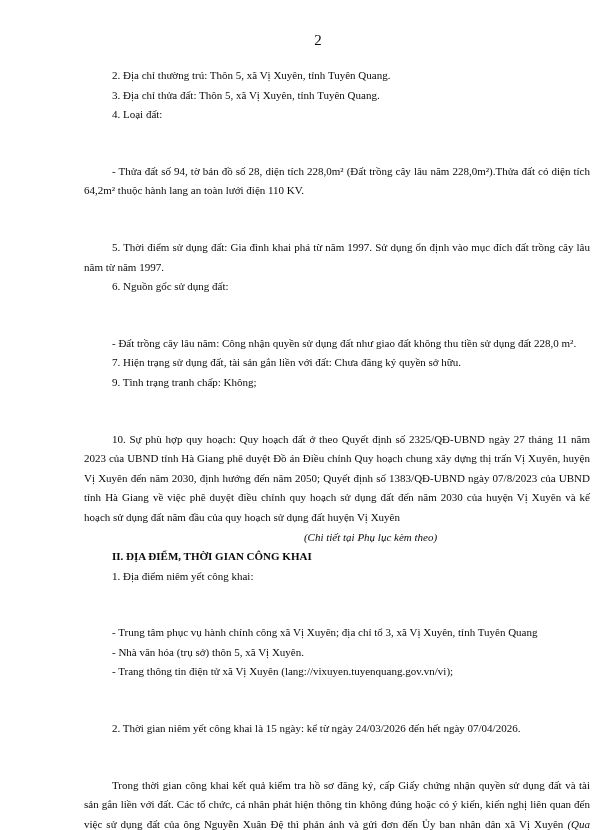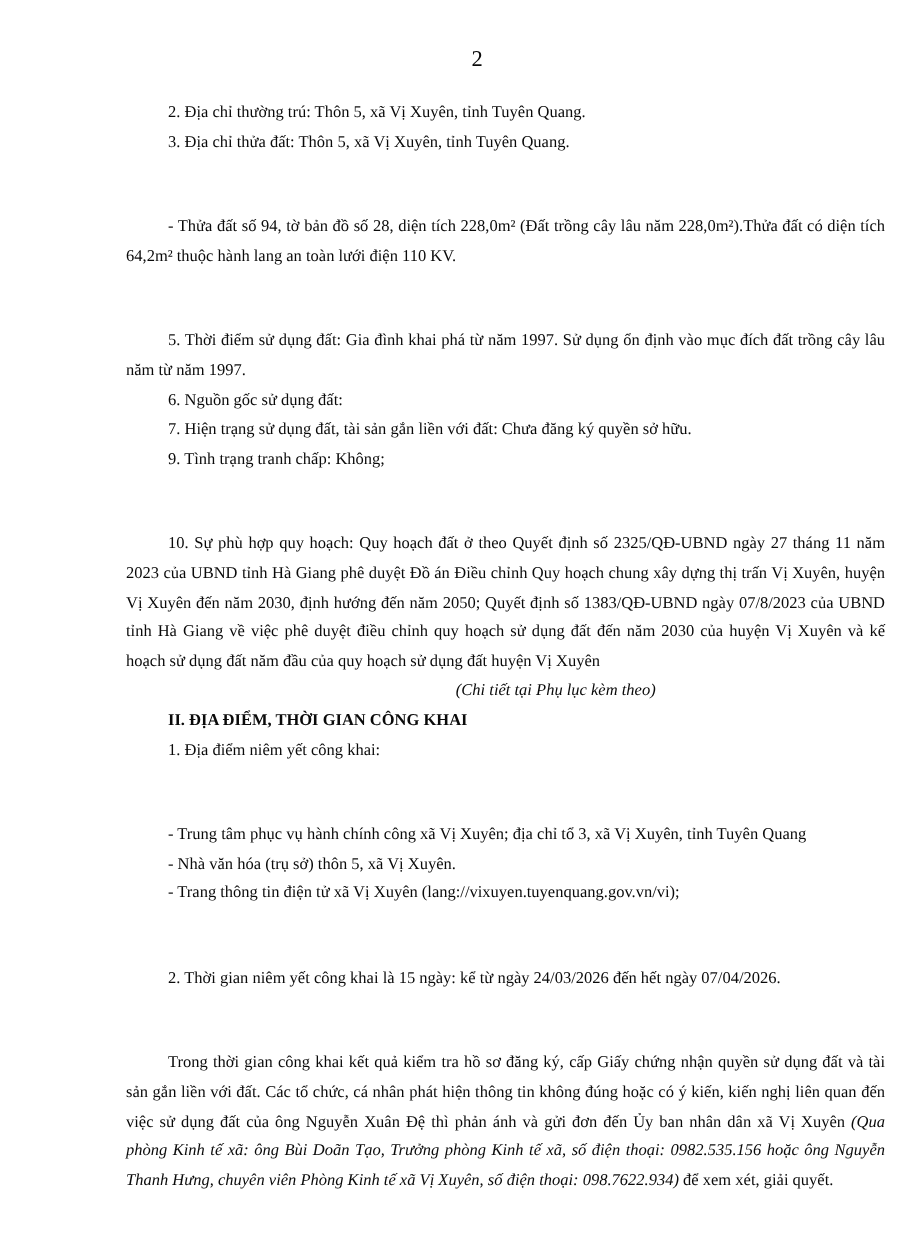--- a/index.html
+++ b/index.html
@@ -49,27 +49,29 @@
 <div class="page">
 
   <div class="page-number">2</div>
 
   <div class="content">
 
     <p class="p">2. Địa chỉ thường trú: Thôn 5, xã Vị Xuyên, tỉnh Tuyên Quang.</p>
 
     <p class="p">3. Địa chỉ thửa đất: Thôn 5, xã Vị Xuyên, tỉnh Tuyên Quang.</p>
 
+    <p class="p">4. Loại đất:</p>
 
     <p class="p justify">- Thửa đất số 94,  tờ bản đồ số 28, diện tích 228,0m² (Đất trồng cây lâu năm 228,0m²).Thửa đất có diện tích 64,2m² thuộc hành lang an toàn lưới điện 110 KV.</p>
 
     <p class="p justify">5. Thời điểm sử dụng đất: Gia đình khai phá từ năm 1997. Sử dụng ổn định vào mục đích đất trồng cây lâu năm từ năm 1997.</p>
 
     <p class="p">6. Nguồn gốc sử dụng đất:</p>
 
+    <p class="p justify">- Đất trồng cây lâu năm: Công nhận quyền sử dụng đất như giao đất không thu tiền sử dụng đất 228,0 m².</p>
 
     <p class="p">7. Hiện trạng sử dụng đất, tài sản gắn liền với đất: Chưa đăng ký quyền sở hữu.</p>
 
 
     <p class="p">9. Tình trạng tranh chấp: Không;</p>
 
     <p class="p justify">10. Sự phù hợp quy hoạch: Quy hoạch đất ở theo Quyết định số 2325/QĐ-UBND ngày 27 tháng 11 năm 2023 của UBND tỉnh Hà Giang phê duyệt Đồ án Điều chỉnh Quy hoạch chung xây dựng thị trấn Vị Xuyên, huyện Vị Xuyên đến năm 2030, định hướng đến năm 2050; Quyết định số 1383/QĐ-UBND ngày 07/8/2023 của UBND tỉnh Hà Giang về việc phê duyệt điều chỉnh quy hoạch sử dụng đất đến năm 2030 của huyện Vị Xuyên và kế hoạch sử dụng đất năm đầu của quy hoạch sử dụng đất huyện Vị Xuyên</p>
 
     <p class="p center-note">(Chi tiết tại Phụ lục kèm theo)</p>
 

